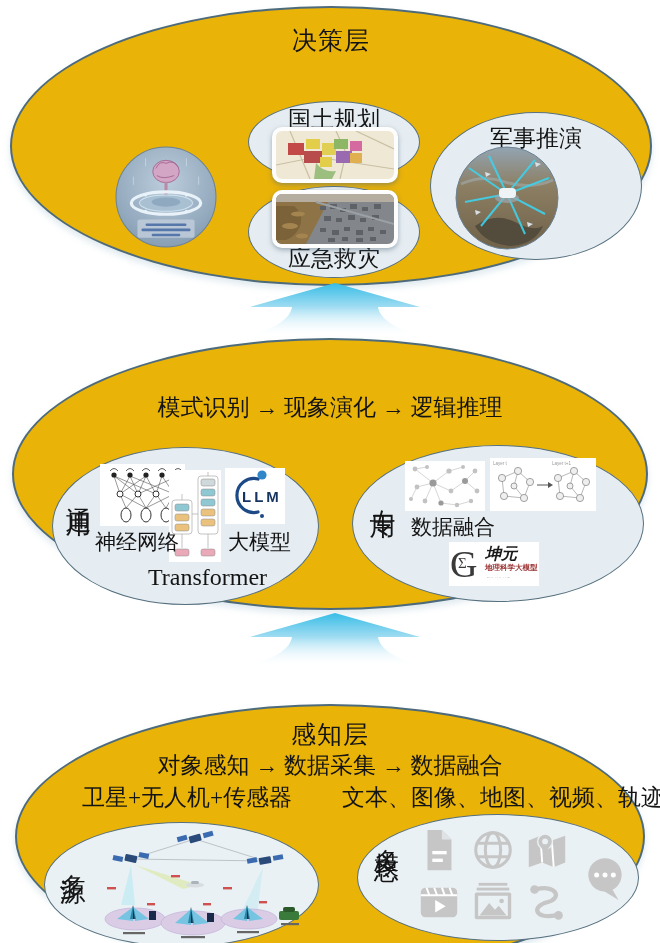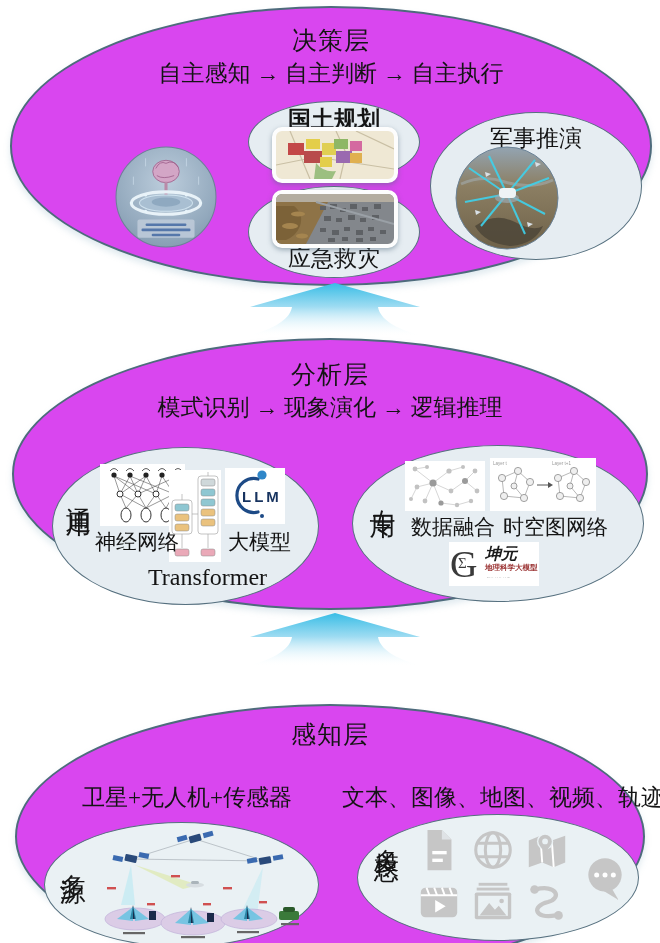--- a/index.html
+++ b/index.html
@@ -1,18 +1,18 @@
 <!DOCTYPE html>
 <html><head>
 <meta charset="utf-8">
 <style>
   html,body{margin:0;padding:0;background:#ffffff;}
   .canvas{position:relative;width:660px;height:943px;background:#ffffff;overflow:hidden;
           font-family:"Liberation Serif","DejaVu Serif",serif;color:#141414;}
-  .layer{position:absolute;border-radius:50%;background:#d946ef;border:2px solid #4e6b7c;
+  .layer{position:absolute;border-radius:50%;background:#eab308;border:2px solid #4e6b7c;
          box-sizing:border-box;box-shadow:0 4px 6px rgba(130,170,190,0.25);}
   .ltitle{position:absolute;left:0;width:100%;text-align:center;font-size:25px;letter-spacing:1px;white-space:nowrap;}
   .lflow{position:absolute;left:0;width:100%;text-align:center;font-size:23px;white-space:nowrap;}
   .sub{position:absolute;border-radius:50%;background:#e6edf2;border:1.5px solid #56707f;box-sizing:border-box;}
   .sublabel{position:absolute;left:0;width:100%;text-align:center;font-size:23px;white-space:nowrap;}
   .vlabel{position:absolute;writing-mode:vertical-rl;text-orientation:upright;font-size:26px;
           letter-spacing:6px;line-height:1;}
   .imgbox{position:absolute;background:#ffffff;}
   .imglabel{position:absolute;font-size:21px;white-space:nowrap;}
   .framed{border:4px solid #fdfdfd;border-radius:10px;box-shadow:0 2px 5px rgba(80,105,125,0.5);}
@@ -20,21 +20,20 @@
   .arrow{position:absolute;}
   svg{display:block;}
 </style>
 </head>
 <body>
 
 <div class="canvas">
 
   <div class="layer" id="layer-decision" style="left:10px;top:6px;width:642px;height:280px;">
     <div class="ltitle" style="top:16px;">决策层</div>
-    <div class="lflow" style="top:50px;">自主感知 → 自主判断 → 自主执行</div>
 
     <div style="position:absolute;left:103px;top:138px;width:102px;height:102px;">
       <svg width="102" height="102" viewBox="0 0 100 100">
         <defs>
             <radialGradient id="cbg" cx="0.5" cy="0.35" r="0.8">
           <stop offset="0" stop-color="#bccddc"></stop>
               <stop offset="0.65" stop-color="#93a9bd"></stop>
               <stop offset="1" stop-color="#7a92a8"></stop>
         </radialGradient>
           </defs>
@@ -65,21 +64,21 @@
         <g stroke="#c8d8e6" stroke-width="0.8">
           <line x1="30" y1="12" x2="30" y2="20"></line>
             <line x1="70" y1="12" x2="70" y2="20"></line>
           <line x1="18" y1="30" x2="18" y2="38"></line>
             <line x1="82" y1="30" x2="82" y2="38"></line>
         </g>
       </svg>
     </div>
 
     <div class="sub" style="left:236px;top:93px;width:172px;height:82px;">
-      <div class="sublabel" style="top:2px;font-weight:bold;">国土规划</div>
+      <div class="sublabel" style="top:2px;">国土规划</div>
     </div>
     <div class="framed" style="position:absolute;left:260px;top:119px;width:118px;height:48px;overflow:hidden;background:#efe8d4;">
       <svg width="118" height="48" viewBox="0 0 118 48">
         <g stroke="#c9bfa4" stroke-width="1.2" fill="none">
           <path d="M0 34 L40 26 L118 38"></path>
             <path d="M14 0 L34 48"></path>
             <path d="M60 0 L70 22 L64 48"></path>
             <path d="M80 0 L118 18"></path>
         </g>
         <rect x="12" y="12" width="16" height="12" fill="#c34848"></rect>
@@ -179,21 +178,20 @@
         <stop offset="0" stop-color="#38bde6"></stop>
             <stop offset="0.45" stop-color="#9fdcf2"></stop>
             <stop offset="1" stop-color="#ffffff" stop-opacity="0.05"></stop>
       </linearGradient>
         </defs>
       <path d="M120 2 L205 26 L163 26 C165 38 180 48 208 55 L32 55 C60 48 75 38 77 26 L35 26 Z" fill="url(#ag1)"></path>
     </svg>
   </div>
 
   <div class="layer" id="layer-analysis" style="left:12px;top:338px;width:636px;height:272px;">
-    <div class="ltitle" style="top:18px;">分析层</div>
     <div class="lflow" style="top:52px;">模式识别 → 现象演化 → 逻辑推理</div>
 
     <div class="sub" style="left:38px;top:107px;width:267px;height:158px;">
       <div class="vlabel" style="left:12px;top:38px;">通用</div>
 
       <div class="imgbox" style="left:47px;top:16px;width:85px;height:62px;">
         <svg width="85" height="62" viewBox="0 0 85 62">
           <g stroke="#555" stroke-width="0.6">
             <line x1="14" y1="12" x2="20" y2="30"></line>
               <line x1="14" y1="12" x2="38" y2="30"></line>
@@ -355,21 +353,20 @@
               <circle cx="80" cy="28" r="3"></circle>
           </g>
           <g stroke="#555" stroke-width="1">
             <line x1="47" y1="27" x2="58" y2="27"></line>
           </g>
           <path d="M58 24 L63 27 L58 30 Z" fill="#555"></path>
         </svg>
       </div>
 
       <div class="imglabel" style="left:58px;top:67px;">数据融合</div>
-      <div class="imglabel" style="left:150px;top:67px;">时空图网络</div>
 
       <div class="imgbox" style="left:96px;top:96px;width:90px;height:44px;">
         <svg width="90" height="44" viewBox="0 0 90 44">
           <text x="1" y="35" font-size="38" fill="#3a3a3a" font-family="Liberation Serif, serif">G</text>
           <text x="9" y="26" font-size="15" fill="#3a3a3a" font-family="Liberation Serif, serif">Σ</text>
           <text x="36" y="17" font-size="16" font-style="italic" font-weight="bold" fill="#1a1a1a" font-family="Liberation Serif, serif">坤元</text>
           <text x="36" y="28" font-size="7.5" font-weight="bold" fill="#9c3535" font-family="Liberation Sans, sans-serif">地理科学大模型</text>
           <text x="38" y="37" font-size="5" fill="#9a9a9a" font-family="Liberation Sans, sans-serif">-··· ···· ···-</text>
         </svg>
       </div>
@@ -384,20 +381,21 @@
             <stop offset="0.45" stop-color="#9fdcf2"></stop>
             <stop offset="1" stop-color="#ffffff" stop-opacity="0.05"></stop>
       </linearGradient>
         </defs>
       <path d="M120 2 L205 26 L163 26 C165 38 180 48 208 55 L32 55 C60 48 75 38 77 26 L35 26 Z" fill="url(#ag2)"></path>
     </svg>
   </div>
 
   <div class="layer" id="layer-perception" style="left:15px;top:704px;width:630px;height:265px;">
     <div class="ltitle" style="top:12px;">感知层</div>
+    <div class="lflow" style="top:44px;">对象感知 → 数据采集 → 数据融合</div>
     <div class="caption" style="left:325px;top:76px;width:300px;">文本、图像、地图、视频、轨迹</div>
     <div class="caption" style="left:55px;top:76px;width:230px;">卫星+无人机+传感器</div>
 
     <div class="sub" style="left:27px;top:116px;width:275px;height:125px;background:#eaf1f4;">
       <div class="vlabel" style="left:14px;top:30px;">多源</div>
       <div style="position:absolute;left:38px;top:4px;width:230px;height:116px;">
         <svg width="230" height="116" viewBox="0 0 230 116">
           <g stroke="#b0b8be" stroke-width="0.8">
             <line x1="112" y1="12" x2="48" y2="32"></line>
               <line x1="112" y1="12" x2="182" y2="34"></line>

